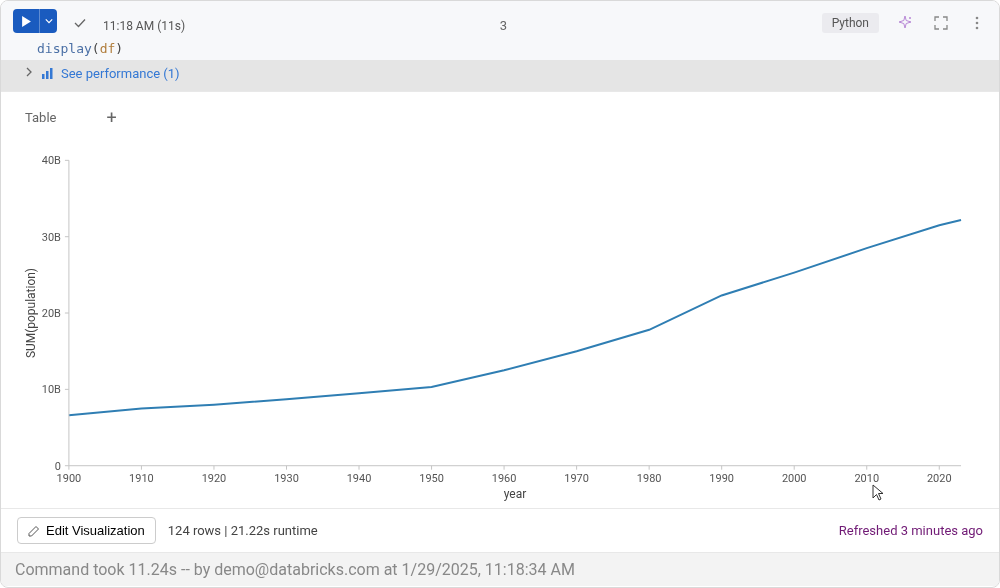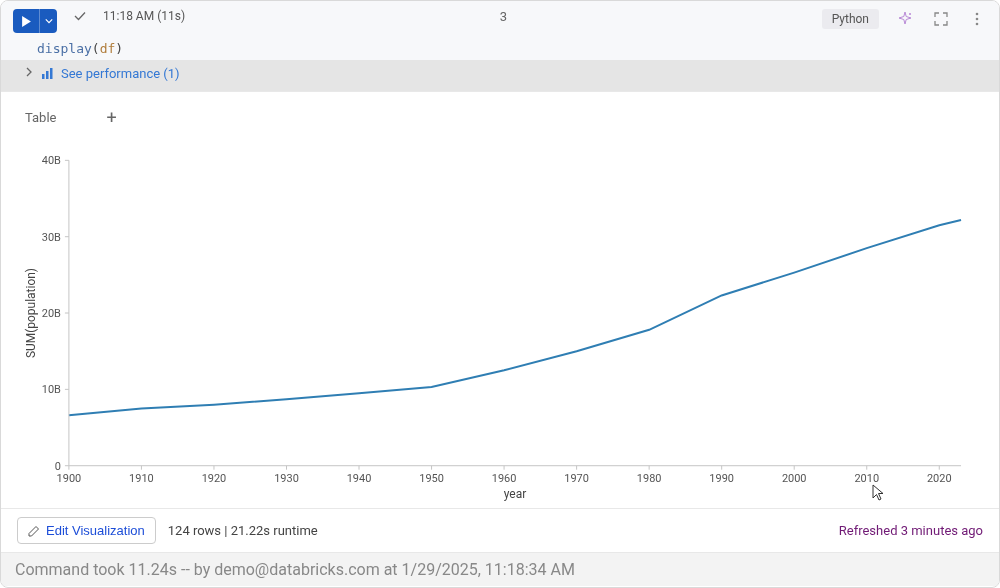--- a/index.html
+++ b/index.html
@@ -9,21 +9,21 @@
       color: #333;
       background: #fff;
       width: 1000px;
       height: 588px;
       overflow: hidden;
       border: 1px solid #d9d9d9;
       border-radius: 8px;
     }
     .cell-header {
       display: flex;
-      align-items: flex-start;
+      align-items: flex-end;
       padding: 8px 12px 4px 12px;
       gap: 16px;
       background: #f7f8fa;
     }
     .run-button {
       display: flex;
       align-items: center;
       background: #1a5bbf;
       border-radius: 4px;
       height: 24px;
@@ -142,21 +142,21 @@
     }
     .edit-viz-btn {
       border: 1px solid #ccc;
       background: #fff;
       padding: 5px 10px;
       border-radius: 4px;
       cursor: pointer;
       display: flex;
       align-items: center;
       gap: 6px;
-      color: #1d4ed8;
+      color: #000000;
       font-size: 13px;
     }
     .footer-info { color: #444; }
     .footer-spacer { flex: 1; }
     .refreshed { color: #701a75; }
     .status-bar {
       background: #f3f3f3;
       padding: 7px 14px;
       font-size: 16px;
       color: #888;

